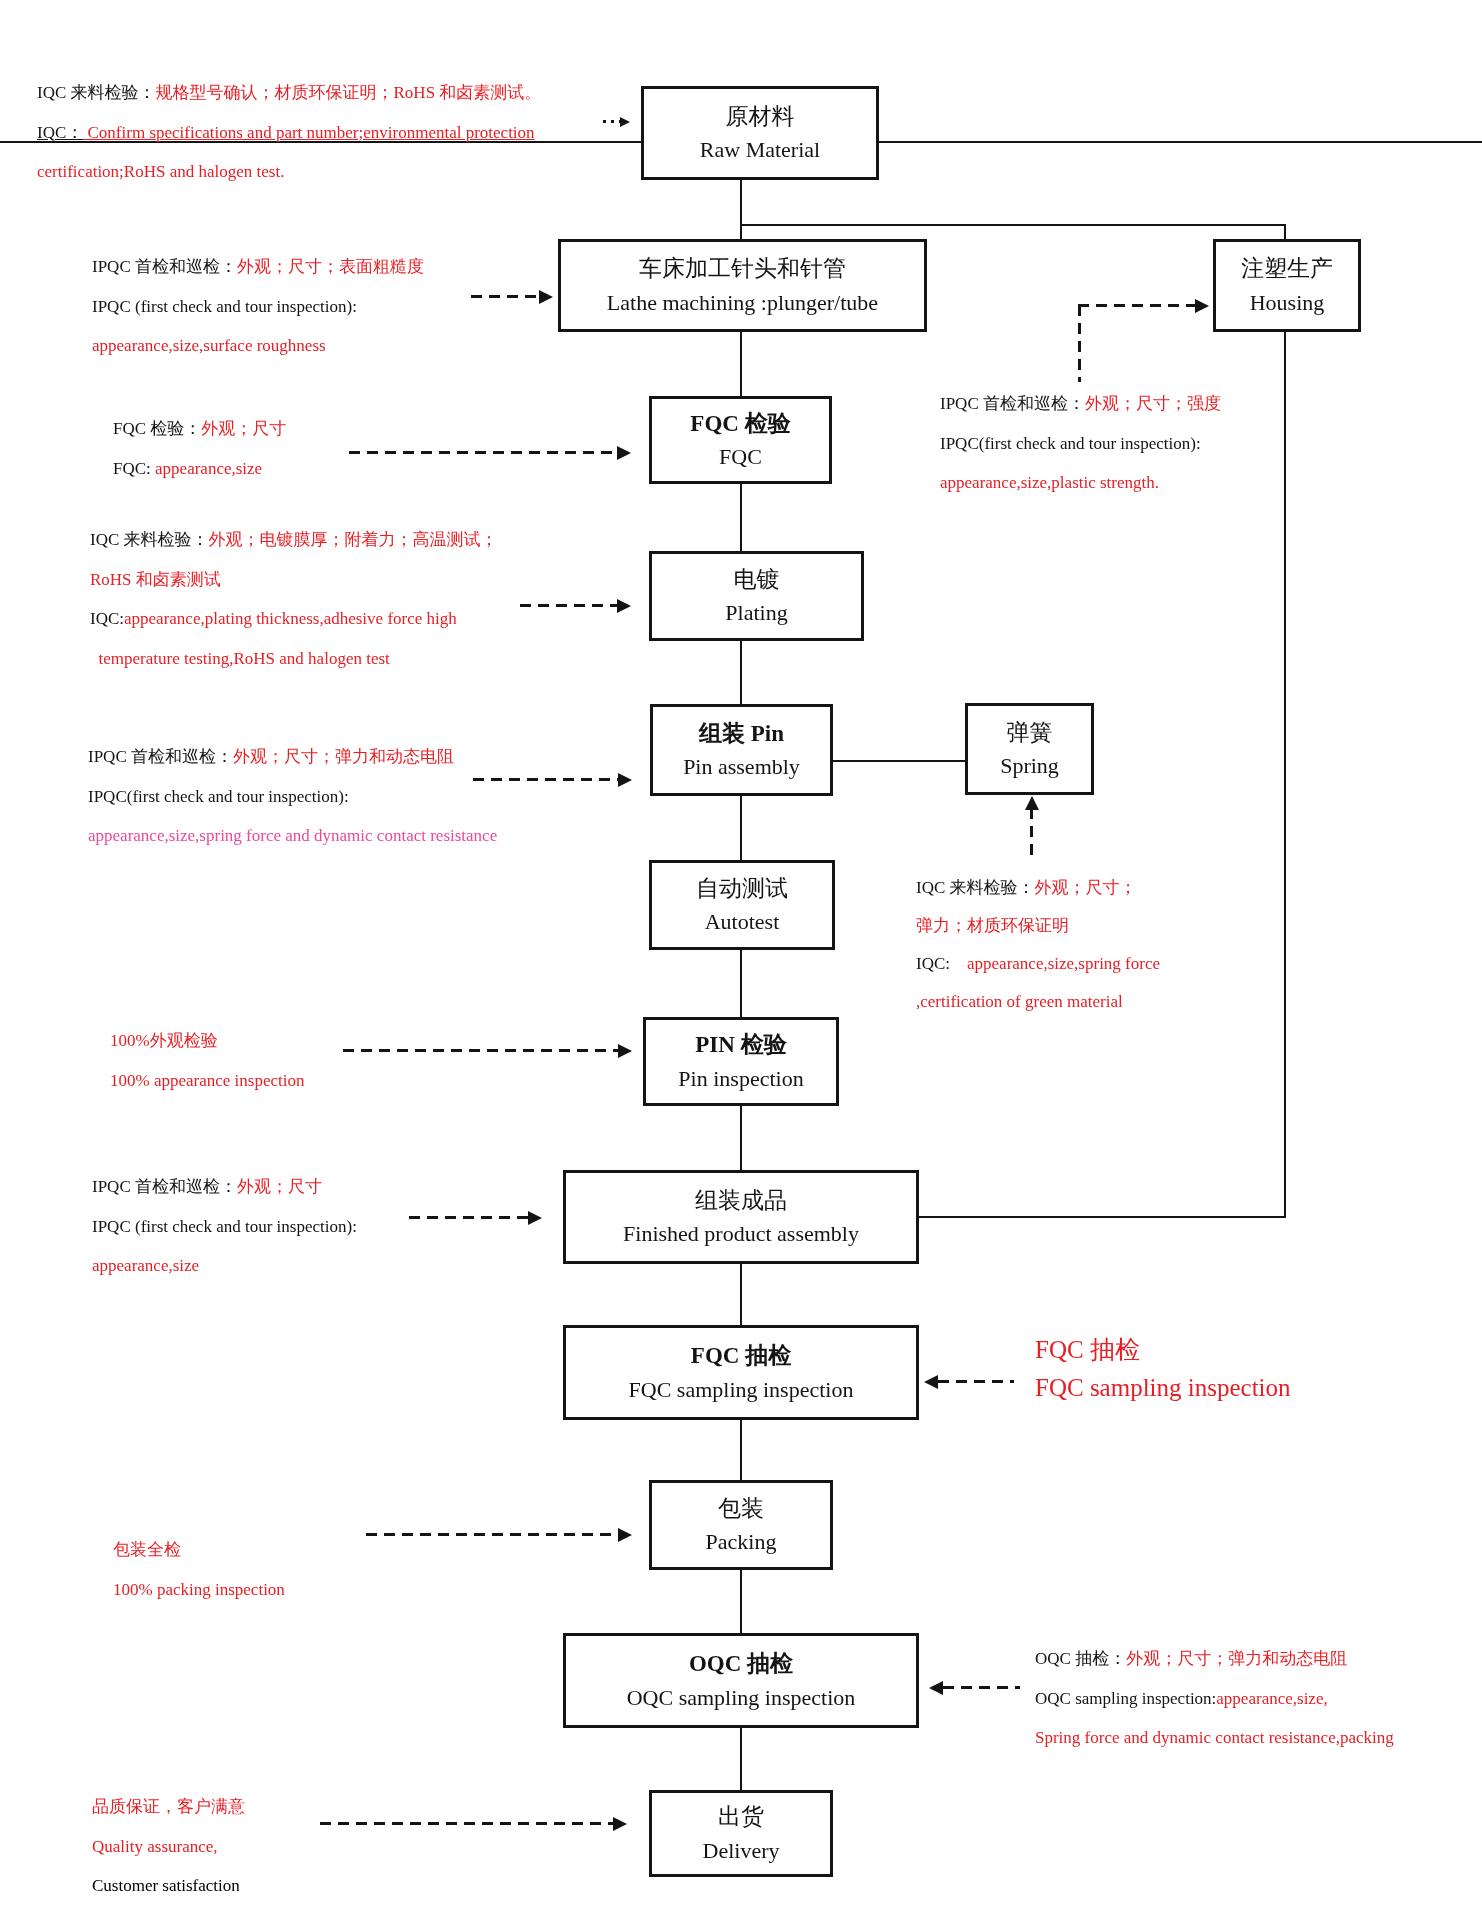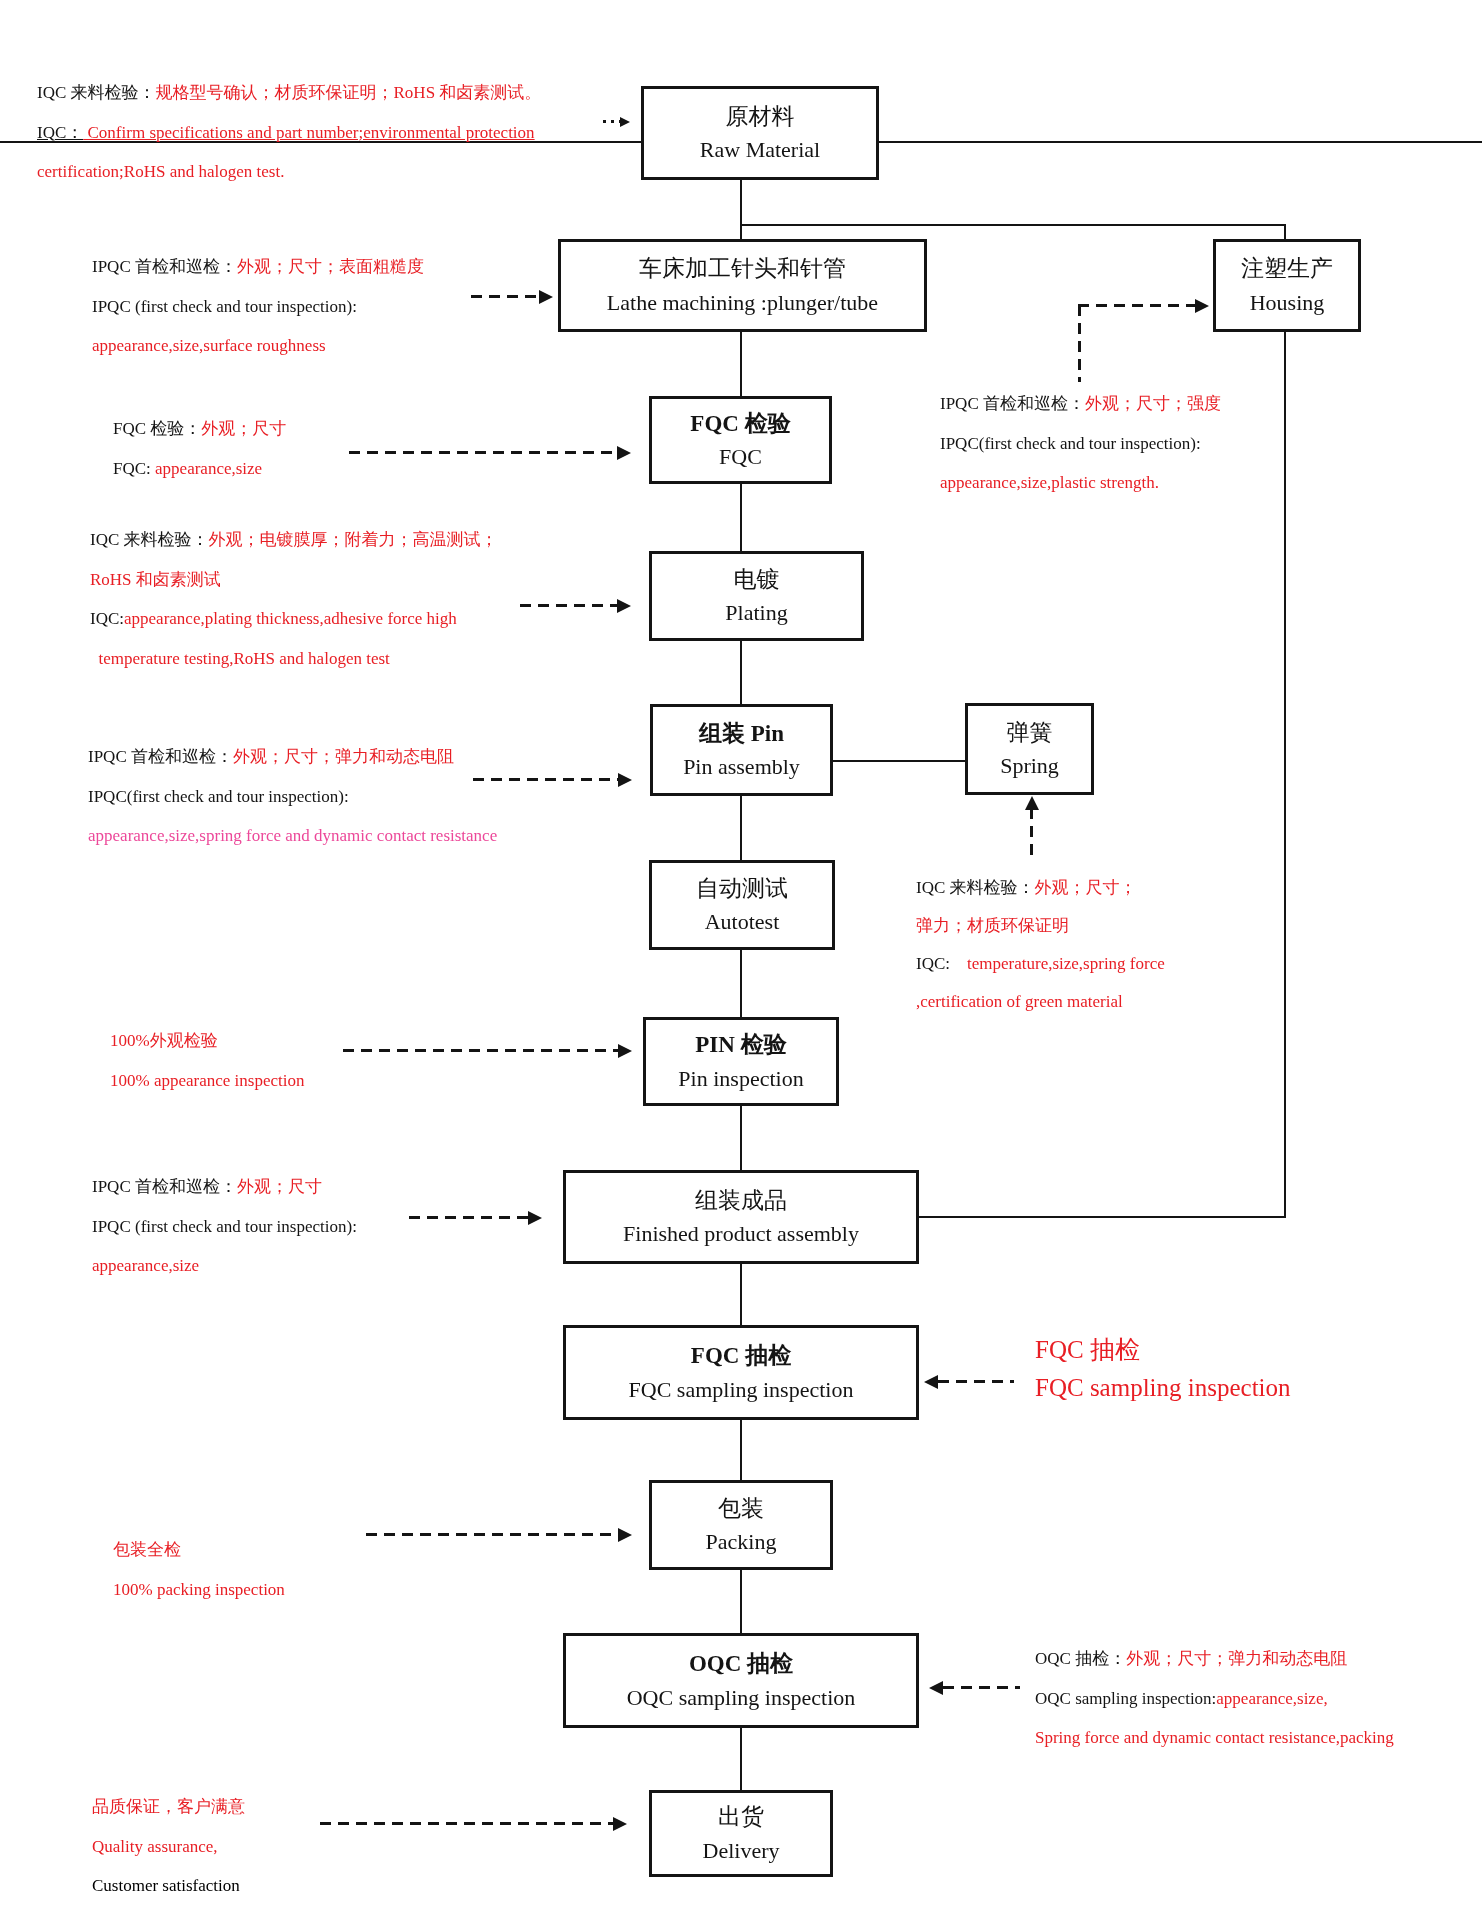--- a/index.html
+++ b/index.html
@@ -190,21 +190,21 @@
       <div class="ann-line"><span style="color: rgb(232, 30, 36);">  temperature testing,RoHS and halogen test</span></div>
     </div>
   <div class="ann" style="left:88px;top:737px">
       <div class="ann-line"><span style="color: rgb(20, 20, 20);">IPQC 首检和巡检：</span><span style="color: rgb(232, 30, 36);">外观；尺寸；弹力和动态电阻</span></div>
       <div class="ann-line"><span style="color: rgb(20, 20, 20);">IPQC(first check and tour inspection):</span></div>
       <div class="ann-line"><span style="color: #ec4899;">appearance,size,spring force and dynamic contact resistance</span></div>
     </div>
   <div class="ann" style="left:916px;top:869px;line-height:38px">
       <div class="ann-line"><span style="color: rgb(20, 20, 20);">IQC 来料检验：</span><span style="color: rgb(232, 30, 36);">外观；尺寸；</span></div>
       <div class="ann-line"><span style="color: rgb(232, 30, 36);">弹力；材质环保证明</span></div>
-      <div class="ann-line"><span style="color: rgb(20, 20, 20);">IQC:    </span><span style="color: rgb(232, 30, 36);">temperature,size,spring force</span></div>
+      <div class="ann-line"><span style="color: rgb(20, 20, 20);">IQC:    </span><span style="color: rgb(232, 30, 36);">appearance,size,spring force</span></div>
       <div class="ann-line"><span style="color: rgb(232, 30, 36);">,certification of green material</span></div>
     </div>
   <div class="ann" style="left:110px;top:1021px;line-height:40px">
       <div class="ann-line"><span style="color: rgb(232, 30, 36);">100%外观检验</span></div>
       <div class="ann-line"><span style="color: rgb(232, 30, 36);">100% appearance inspection</span></div>
     </div>
   <div class="ann" style="left:92px;top:1167px">
       <div class="ann-line"><span style="color: rgb(20, 20, 20);">IPQC 首检和巡检：</span><span style="color: rgb(232, 30, 36);">外观；尺寸</span></div>
       <div class="ann-line"><span style="color: rgb(20, 20, 20);">IPQC (first check and tour inspection):</span></div>
       <div class="ann-line"><span style="color: rgb(232, 30, 36);">appearance,size</span></div>

